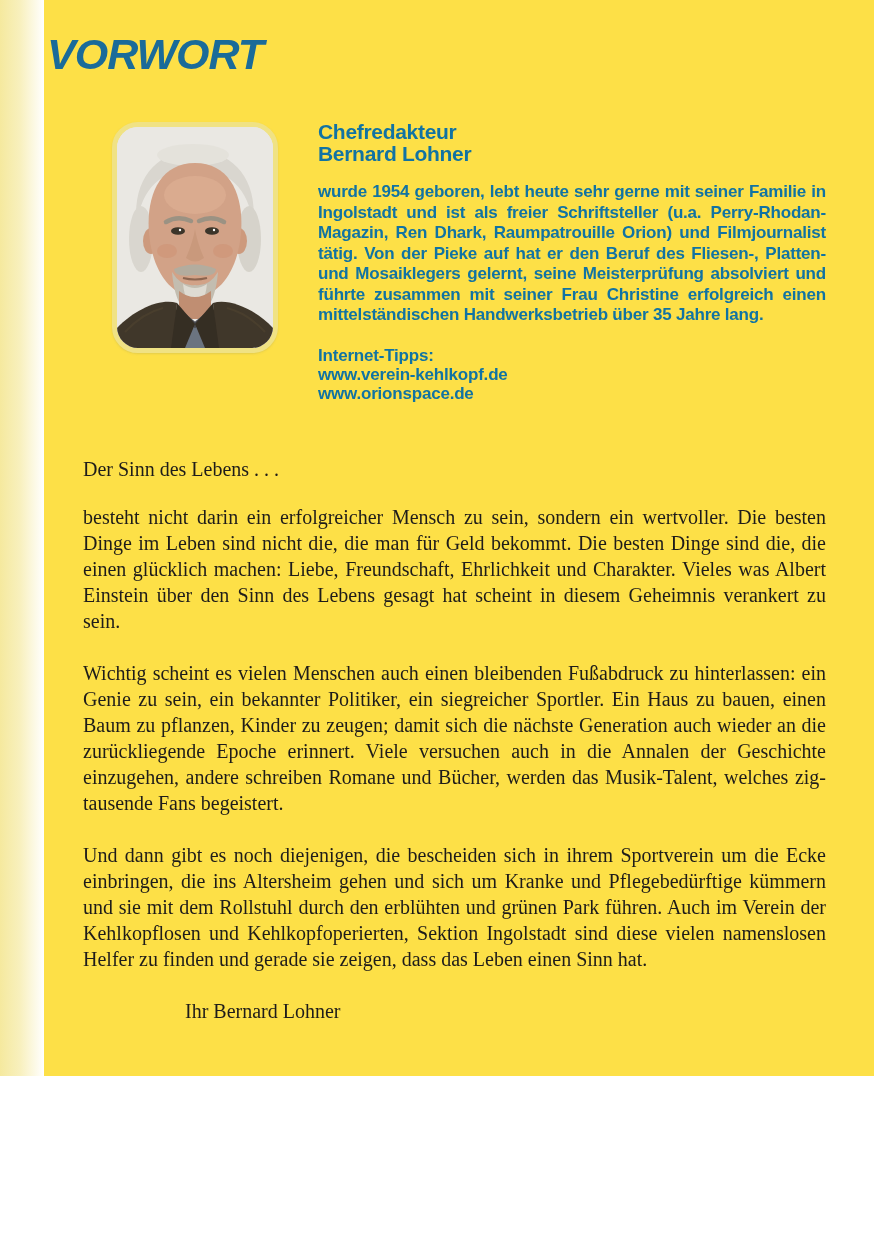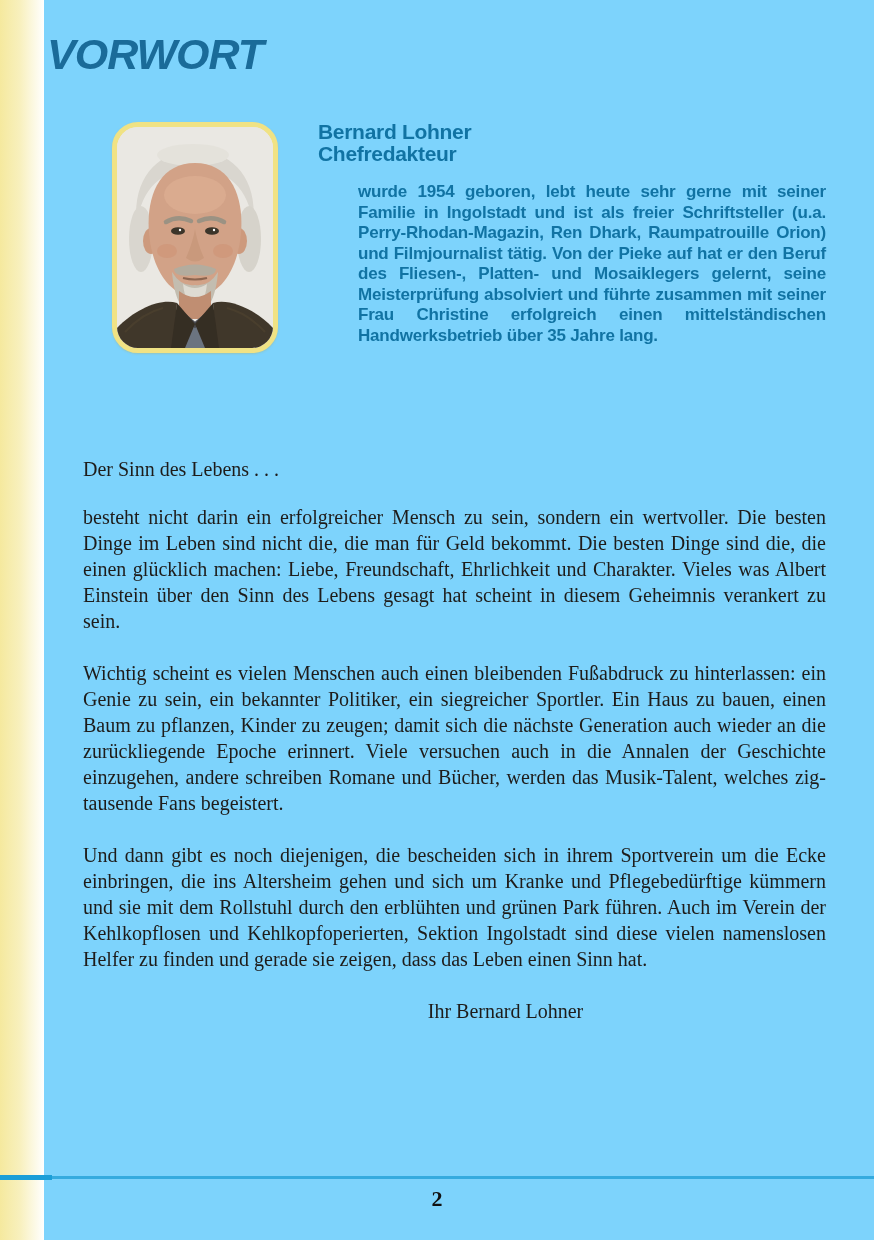--- a/index.html
+++ b/index.html
@@ -1,21 +1,21 @@
 <!DOCTYPE html>
 <html><head>
 <meta charset="utf-8">
 <style>
   * { margin: 0; padding: 0; box-sizing: border-box; }
   html, body { background: #ffffff; }
   .page {
     position: relative;
     width: 874px;
-    height: 1240px;
-    background: #7dd3fc;
+    height: 1076px;
+    background: #fde047;
     overflow: hidden;
     font-family: "Liberation Serif", serif;
   }
   .stripe {
     position: absolute;
     left: 0; top: 0;
     width: 44px; height: 100%;
     background: linear-gradient(to right, #f5e99e 0%, #f8f0bd 45%, #ffffff 100%);
   }
   .title {
@@ -53,41 +53,40 @@
     letter-spacing: -0.3px;
     margin-bottom: 17px;
   }
   .bio {
     font-size: 17px;
     font-weight: bold;
     line-height: 20.5px;
     letter-spacing: -0.2px;
     text-align: justify;
     margin-bottom: 20px;
-    margin-left: 40px;
   }
   .tips {
     font-size: 17px;
     font-weight: bold;
     line-height: 19px;
     letter-spacing: -0.2px;
   }
   .tips .link { cursor: pointer; }
   .article {
     position: absolute;
     left: 83px; top: 456px;
     width: 743px;
     font-size: 20px;
     line-height: 26px;
     color: #1e1c1a;
   }
   .article p { text-align: justify; margin-bottom: 26px; }
   .article p.lead { text-align: left; margin-bottom: 22px; }
   .article p.closing { text-align: left; margin-bottom: 0; }
-  .article p.signature { text-align: center; margin-bottom: 8px; padding-left: 102px; }
+  .article p.signature { text-align: left; margin-bottom: 8px; padding-left: 102px; }
   .footer-rule {
     position: absolute;
     left: 0; top: 1176px;
     width: 874px; height: 3px;
     background: #35abdf;
   }
   .rule-cap {
     position: absolute;
     left: 0; top: -1px;
     width: 52px; height: 5px;
@@ -157,24 +156,29 @@
       <path d="M156,221 L156,201 C138,182 112,171 96,176 L100,221 Z" fill="#40372a"></path>
       <path d="M60,176 L78,197 L68,221 L54,221 Z" fill="#352e23"></path>
       <path d="M96,176 L78,197 L88,221 L102,221 Z" fill="#352e23"></path>
       <path d="M8,205 C20,192 34,184 46,181" stroke="#4d422f" stroke-width="2" fill="none" opacity="0.7"></path>
       <path d="M148,205 C136,192 122,184 110,181" stroke="#4d422f" stroke-width="2" fill="none" opacity="0.7"></path>
     </svg>
   </div>
 
   <div class="profile">
     <div class="profile-heading">
+      <div>Chefredakteur</div>
       <div>Bernard Lohner</div>
-      <div>Chefredakteur</div>
     </div>
     <p class="bio">wurde 1954 geboren, lebt heute sehr gerne mit seiner Familie in Ingolstadt und ist als freier Schriftsteller (u.a. Perry-Rhodan-Magazin, Ren Dhark, Raumpatrouille Orion) und Filmjournalist tätig. Von der Pieke auf hat er den Beruf des Fliesen-, Platten- und Mosaiklegers gelernt, seine Meisterprüfung absolviert und führte zusammen mit seiner Frau Christine erfolgreich einen mittelständischen Handwerksbetrieb über 35 Jahre lang.</p>
+    <div class="tips">
+      <div>Internet-Tipps:</div>
+      <div class="link">www.verein-kehlkopf.de</div>
+      <div class="link">www.orionspace.de</div>
+    </div>
   </div>
 
   <div class="article">
     <p class="lead">Der Sinn des Lebens . . .</p>
     <p>besteht nicht darin ein erfolgreicher Mensch zu sein, sondern ein wertvoller. Die besten Dinge im Leben sind nicht die, die man für Geld bekommt. Die besten Dinge sind die, die einen glücklich machen: Liebe, Freundschaft, Ehrlichkeit und Charakter. Vieles was Albert Einstein über den Sinn des Lebens gesagt hat scheint in diesem Geheimnis verankert zu sein.</p>
     <p>Wichtig scheint es vielen Menschen auch einen bleibenden Fußabdruck zu hinterlassen: ein Genie zu sein, ein bekannter Politiker, ein siegreicher Sportler. Ein Haus zu bauen, einen Baum zu pflanzen, Kinder zu zeugen; damit sich die nächste Generation auch wieder an die zurückliegende Epoche erinnert. Viele versuchen auch in die Annalen der Geschichte einzugehen, andere schreiben Romane und Bücher, werden das Musik-Talent, welches zig-tausende Fans begeistert.</p>
     <p>Und dann gibt es noch diejenigen, die bescheiden sich in ihrem Sportverein um die Ecke einbringen, die ins Altersheim gehen und sich um Kranke und Pflegebedürftige kümmern und sie mit dem Rollstuhl durch den erblühten und grünen Park führen. Auch im Verein der Kehlkopflosen und Kehlkopfoperierten, Sektion Ingolstadt sind diese vielen namenslosen Helfer zu finden und gerade sie zeigen, dass das Leben einen Sinn hat.</p>
     <p class="closing signature">Ihr Bernard Lohner</p>
   </div>
 

